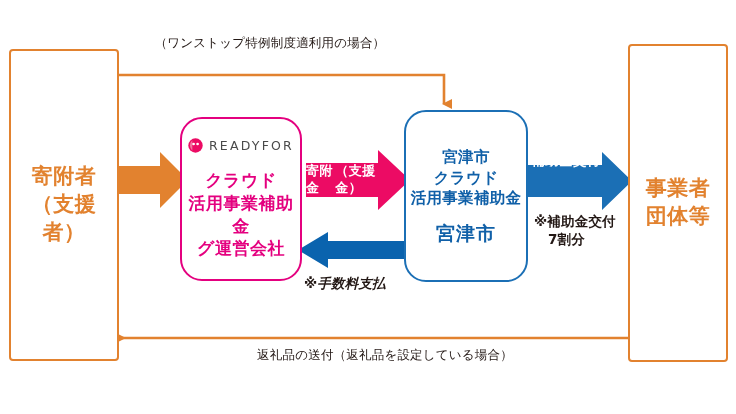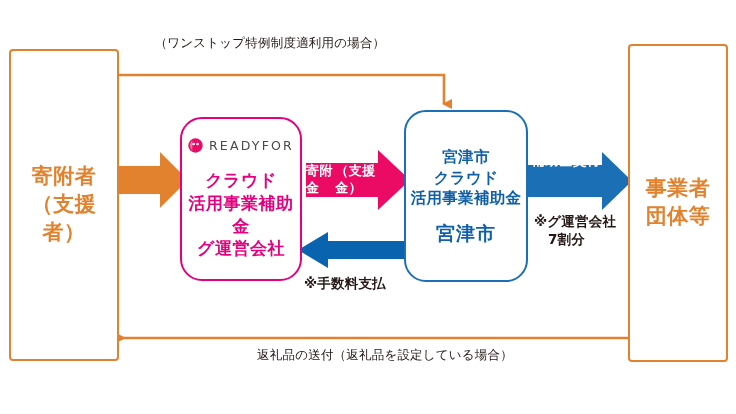--- a/index.html
+++ b/index.html
@@ -184,20 +184,20 @@
     <span class="label-orange">事業者</span>
     <span class="label-orange">団体等</span>
   </div>
 
   <div class="abs" style="left:120px; top:33px; width:300px;">
     <div class="ctext">（ワンストップ特例制度適利用の場合）</div>
   </div>
 
   <div class="abs ctext" style="left:240px; top:345px; width:290px;text-align:center;">返礼品の送付（返礼品を設定している場合）</div>
 
-  <div class="abs note" style="left:304px; top:274px;">※手数料支払</div>
+  <div class="abs note" style="left:304px; top:274px;font-style:italic;">※手数料支払</div>
 
   <div class="abs" style="left:534px; top:212px; width:96px;">
-    <div class="note">※グ運営会社</div>
+    <div class="note">※補助金交付</div>
     <div class="note" style="padding-left:14px;">7割分</div>
   </div>
 
 </div>
 
 </body></html>

